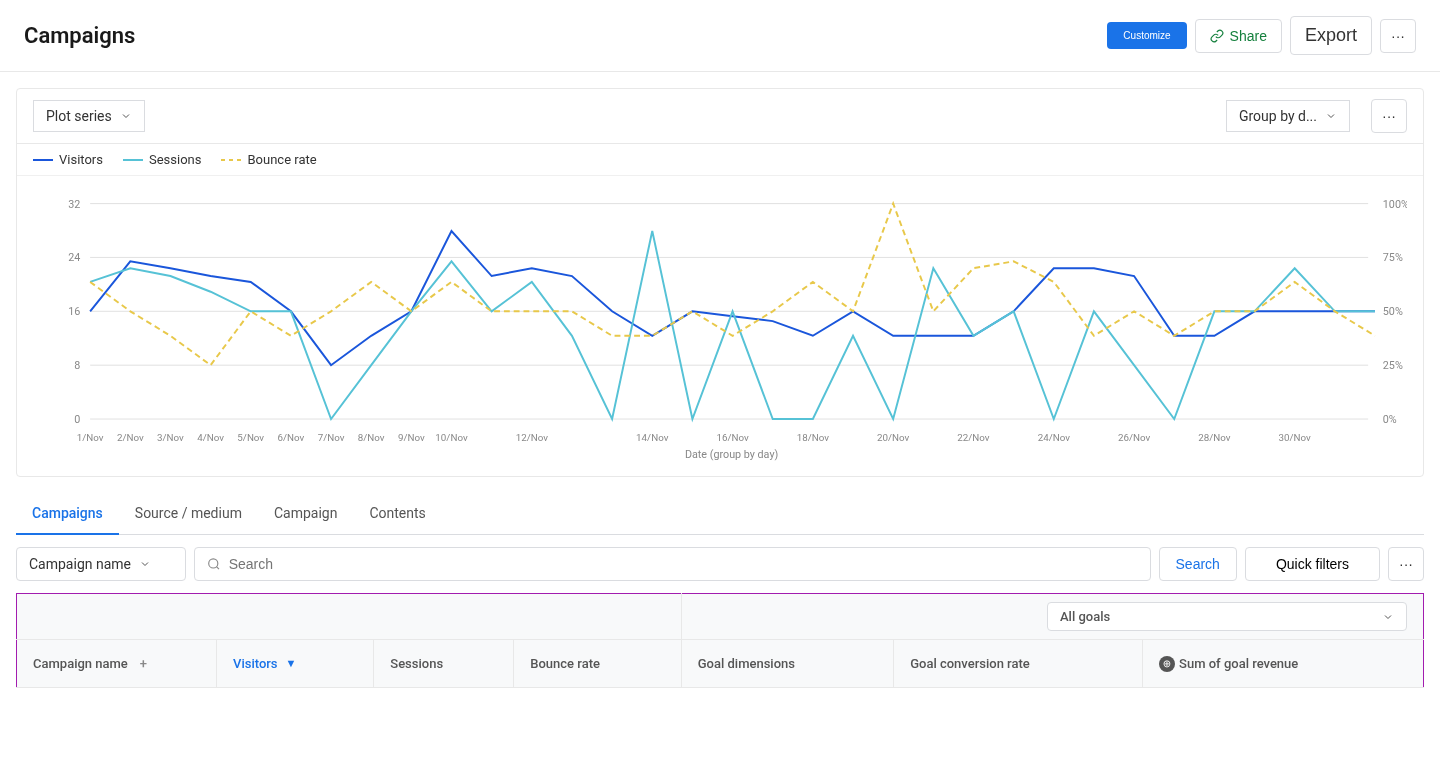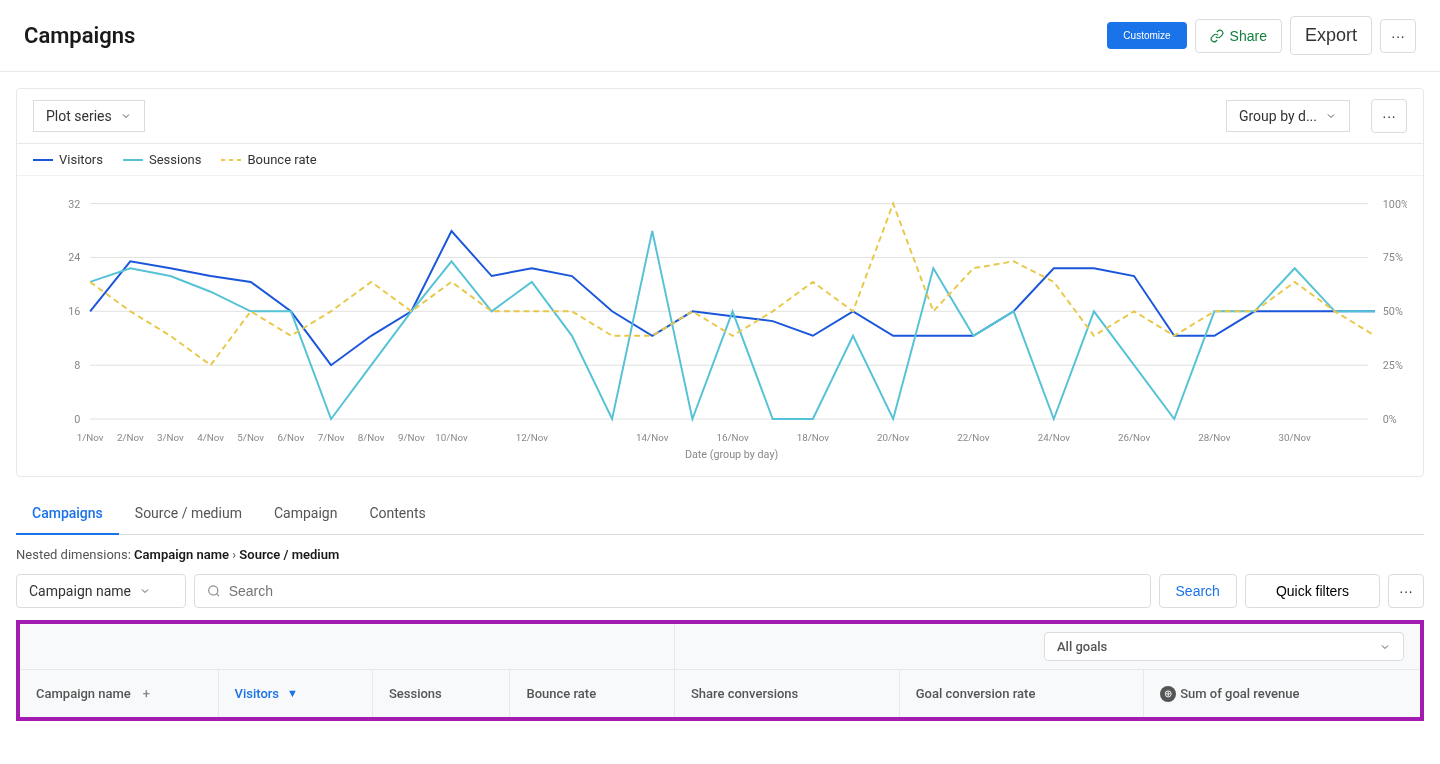--- a/index.html
+++ b/index.html
@@ -33,21 +33,21 @@
     .breadcrumb { font-size: 13px; color: #555; margin-bottom: 12px; }
     .breadcrumb strong { color: #1a1a1a; font-weight: 600; }
 
     .table-controls { display: flex; align-items: center; gap: 8px; margin-bottom: 12px; }
     .dim-select { border: 1px solid #dadce0; border-radius: 4px; padding: 8px 12px; font-size: 14px; cursor: pointer; background: #fff; display: flex; align-items: center; gap: 8px; min-width: 170px; }
     .search-box { flex: 1; border: 1px solid #dadce0; border-radius: 4px; padding: 8px 12px; font-size: 14px; display: flex; align-items: center; gap: 8px; }
     .search-box input { border: none; outline: none; font-size: 14px; width: 100%; background: transparent; }
     .btn-search { background: #fff; border: 1px solid #dadce0; padding: 8px 16px; border-radius: 4px; cursor: pointer; font-size: 14px; font-weight: 500; color: #1a73e8; }
     .btn-quick-filters { background: #fff; border: 1px solid #dadce0; padding: 8px 30px; border-radius: 4px; cursor: pointer; font-size: 14px; }
 
-    .data-table { width: 100%; border-collapse: collapse; border: 4px solid #a21caf; }
+    .data-table { width: 100%; border-collapse: collapse; border: 1px solid #a21caf; }
     .data-table th { background: #f8f9fa; padding: 12px 16px; font-size: 13px; font-weight: 500; color: #555; text-align: left; border-bottom: 1px solid #e8e8e8; border-right: 1px solid #e8e8e8; white-space: nowrap; }
     .data-table th:last-child { border-right: none; }
     .data-table th.sorted { color: #1a73e8; }
     .sort-icon { display: inline-block; margin-left: 4px; font-size: 11px; color: #1a73e8; }
     .col-campaign { width: 200px; }
     .col-visitors { color: #1a73e8 !important; }
     .add-col { cursor: pointer; color: #888; padding: 4px 8px; }
     
     .th-inner { display: flex; align-items: center; gap: 4px; }
     .info-icon { width: 16px; height: 16px; border-radius: 50%; background: #555; color: #fff; font-size: 10px; display: inline-flex; align-items: center; justify-content: center; }
@@ -271,26 +271,20 @@
       <span>Source / medium</span>
     </div>
     <div class="tab">
       <span>Campaign</span>
     </div>
     <div class="tab">
       <span>Contents</span>
     </div>
   </div>
 
-  <div class="breadcrumb">
-    <span>Nested dimensions:</span>
-    <strong>Campaign name</strong>
-    <span>›</span>
-    <strong>Source / medium</strong>
-  </div>
 
   <div class="table-controls">
     <div class="dim-select">
       <span>Campaign name</span>
       <svg width="12" height="12" viewBox="0 0 24 24" fill="none" stroke="#555" stroke-width="2">
           <polyline points="6 9 12 15 18 9"></polyline>
         </svg>
     </div>
     <div class="search-box">
       <svg width="14" height="14" viewBox="0 0 24 24" fill="none" stroke="#888" stroke-width="2">
@@ -335,21 +329,21 @@
             <span>Sessions</span>
           </div>
         </th>
         <th>
           <div class="th-inner">
             <span>Bounce rate</span>
           </div>
         </th>
         <th>
           <div class="th-inner">
-            <span>Share conversions</span>
+            <span>Goal dimensions</span>
           </div>
         </th>
         <th>
           <div class="th-inner">
             <span>Goal conversion rate</span>
           </div>
         </th>
         <th>
           <div class="th-inner">
             <span class="info-icon">⊕</span>

